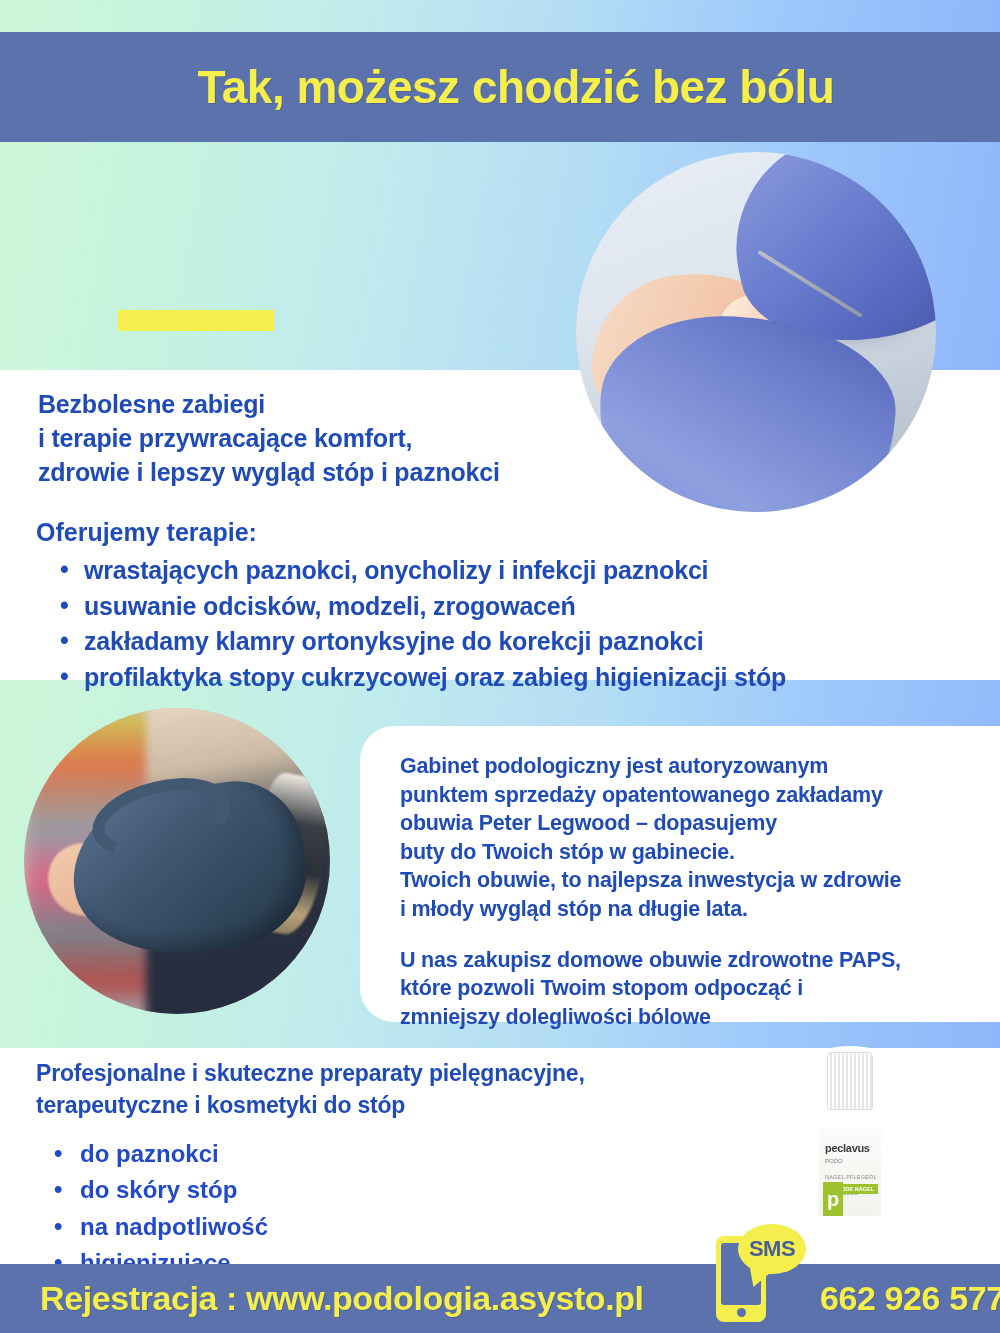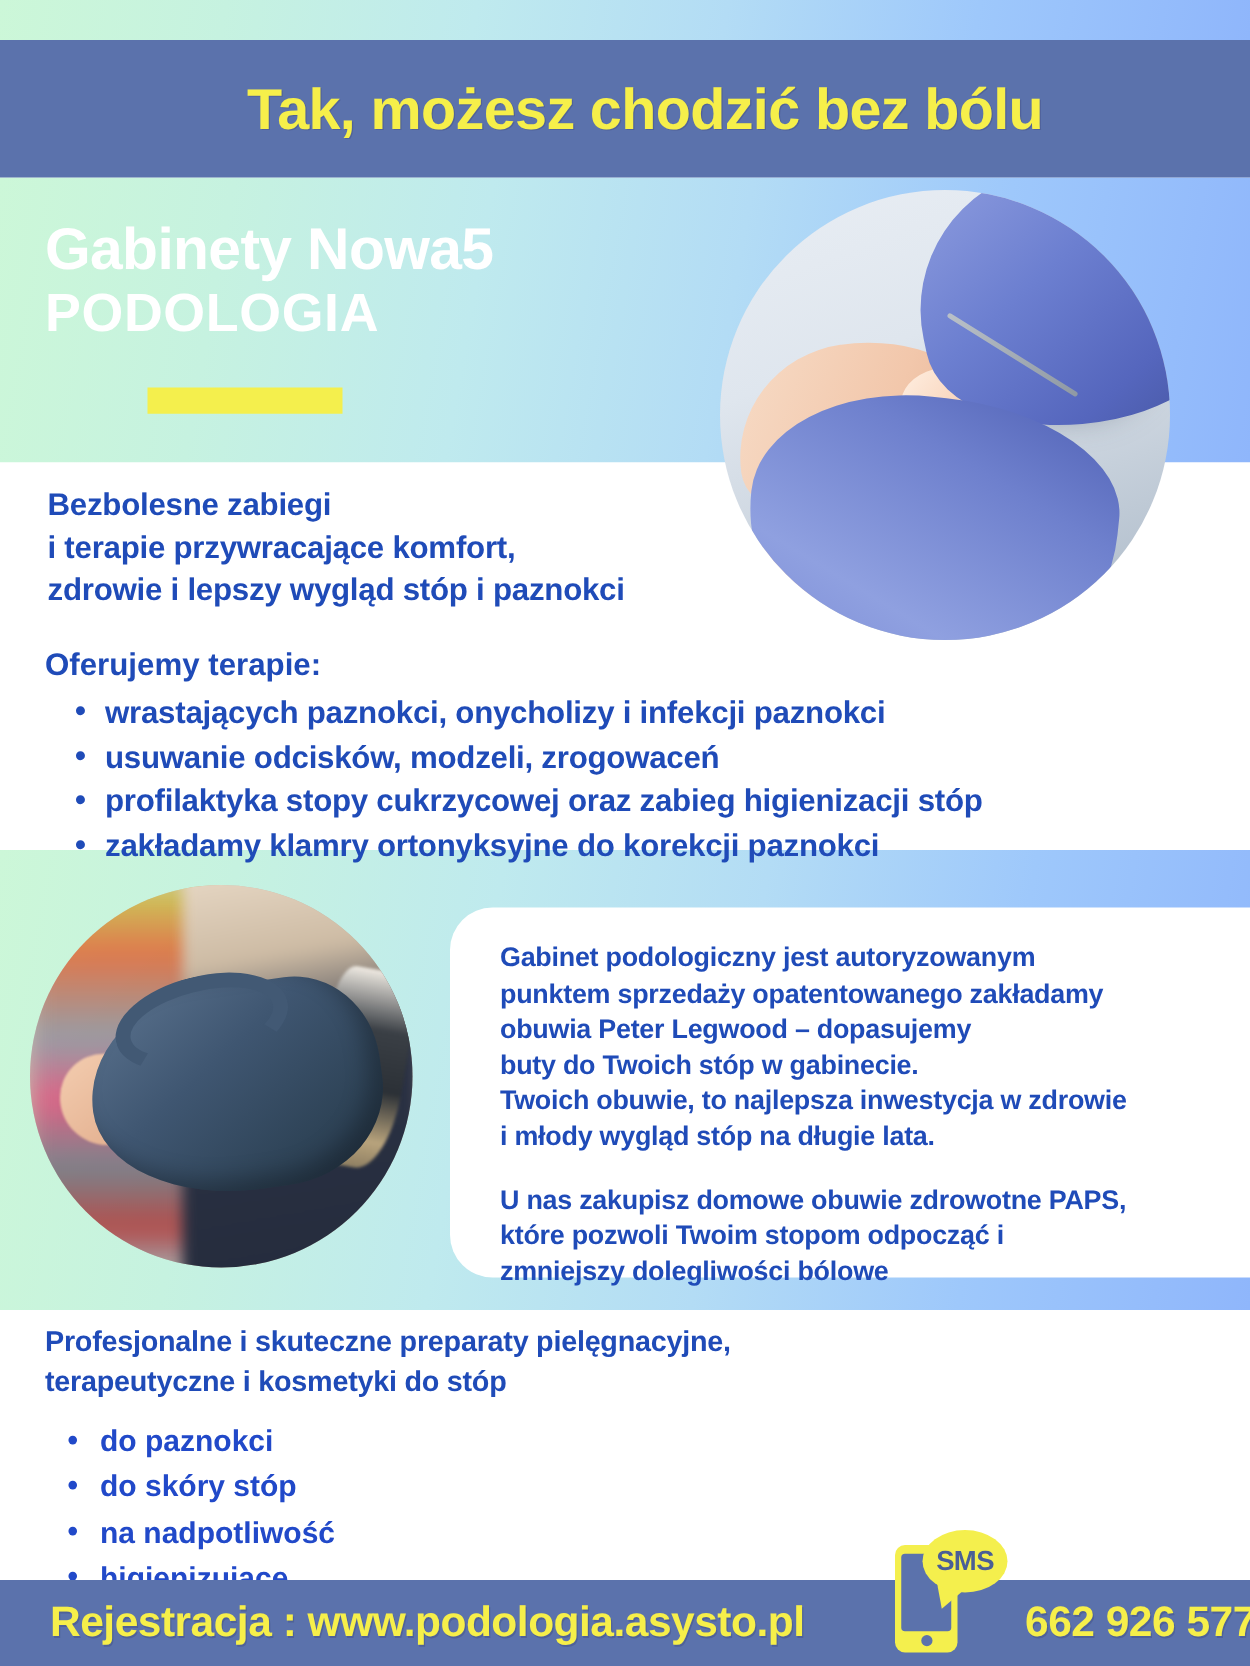--- a/index.html
+++ b/index.html
@@ -477,24 +477,20 @@
   <div class="grad-band band-top"></div>
   <div class="grad-band band-hero"></div>
   <div class="band-white-1"></div>
   <div class="grad-band band-mid"></div>
   <div class="band-white-2"></div>
 
   <div class="header-banner">
     <div class="header-title">Tak, możesz chodzić bez bólu</div>
   </div>
 
-  <div class="brand">
-    <div class="brand-line1">Gabinety Nowa5</div>
-    <div class="brand-line2">PODOLOGIA</div>
-  </div>
   <div class="brand-rule"></div>
 
   <div class="photo-circle photo-podo">
     <div class="podo-dark-blur"></div>
     <div class="podo-foot"></div>
     <div class="podo-nail"></div>
     <div class="podo-glove-top"></div>
     <div class="podo-tool"></div>
     <div class="podo-glove-bottom"></div>
   </div>
@@ -503,22 +499,22 @@
     <div>Bezbolesne zabiegi</div>
     <div> i terapie przywracające komfort,</div>
     <div>zdrowie i lepszy wygląd stóp i paznokci</div>
   </div>
 
   <div class="offer">
     <div class="offer-title">Oferujemy terapie:</div>
     <ul class="offer-list">
       <li>wrastających paznokci, onycholizy i infekcji  paznokci</li>
       <li>usuwanie odcisków, modzeli, zrogowaceń</li>
+      <li>zakładamy klamry ortonyksyjne do korekcji paznokci</li>
       <li>profilaktyka stopy cukrzycowej  oraz zabieg higienizacji stóp</li>
-      <li>zakładamy klamry ortonyksyjne do korekcji paznokci</li>
     </ul>
   </div>
 
   <div class="photo-circle photo-shoe">
     <div class="shoe-bg-shelf"></div>
     <div class="shoe-person"></div>
     <div class="shoe-tool"></div>
     <div class="shoe-hand"></div>
     <div class="shoe-body"></div>
     <div class="shoe-strap"></div>
@@ -546,20 +542,34 @@
     <div>terapeutyczne i kosmetyki do stóp</div>
   </div>
 
   <ul class="prod-list">
     <li>do paznokci</li>
     <li>do skóry stóp</li>
     <li>na nadpotliwość</li>
     <li>higienizujące</li>
   </ul>
 
+  <div class="bottle-circle">
+    <div class="bottle">
+      <div class="bottle-body"></div>
+      <div class="bottle-cap"></div>
+      <div class="bottle-label">
+        <div class="label-brand">peclavus</div>
+        <div class="label-sub">PODO</div>
+        <div class="label-line" style="top:46px">NAGEL PFLEGEÖL</div>
+        <div class="label-line" style="top:56px">MANDELÖL, BISABOLOL</div>
+        <div class="label-green-tag">SPRÖDE NÄGEL</div>
+        <div class="label-green-p">p</div>
+      </div>
+    </div>
+  </div>
 
   <div class="sms-icon">
     <div class="sms-phone">
       <div class="sms-screen"></div>
       <div class="sms-home"></div>
     </div>
     <div class="sms-bubble-tail"></div>
     <div class="sms-bubble">
       <span class="sms-text">SMS</span>
     </div>

